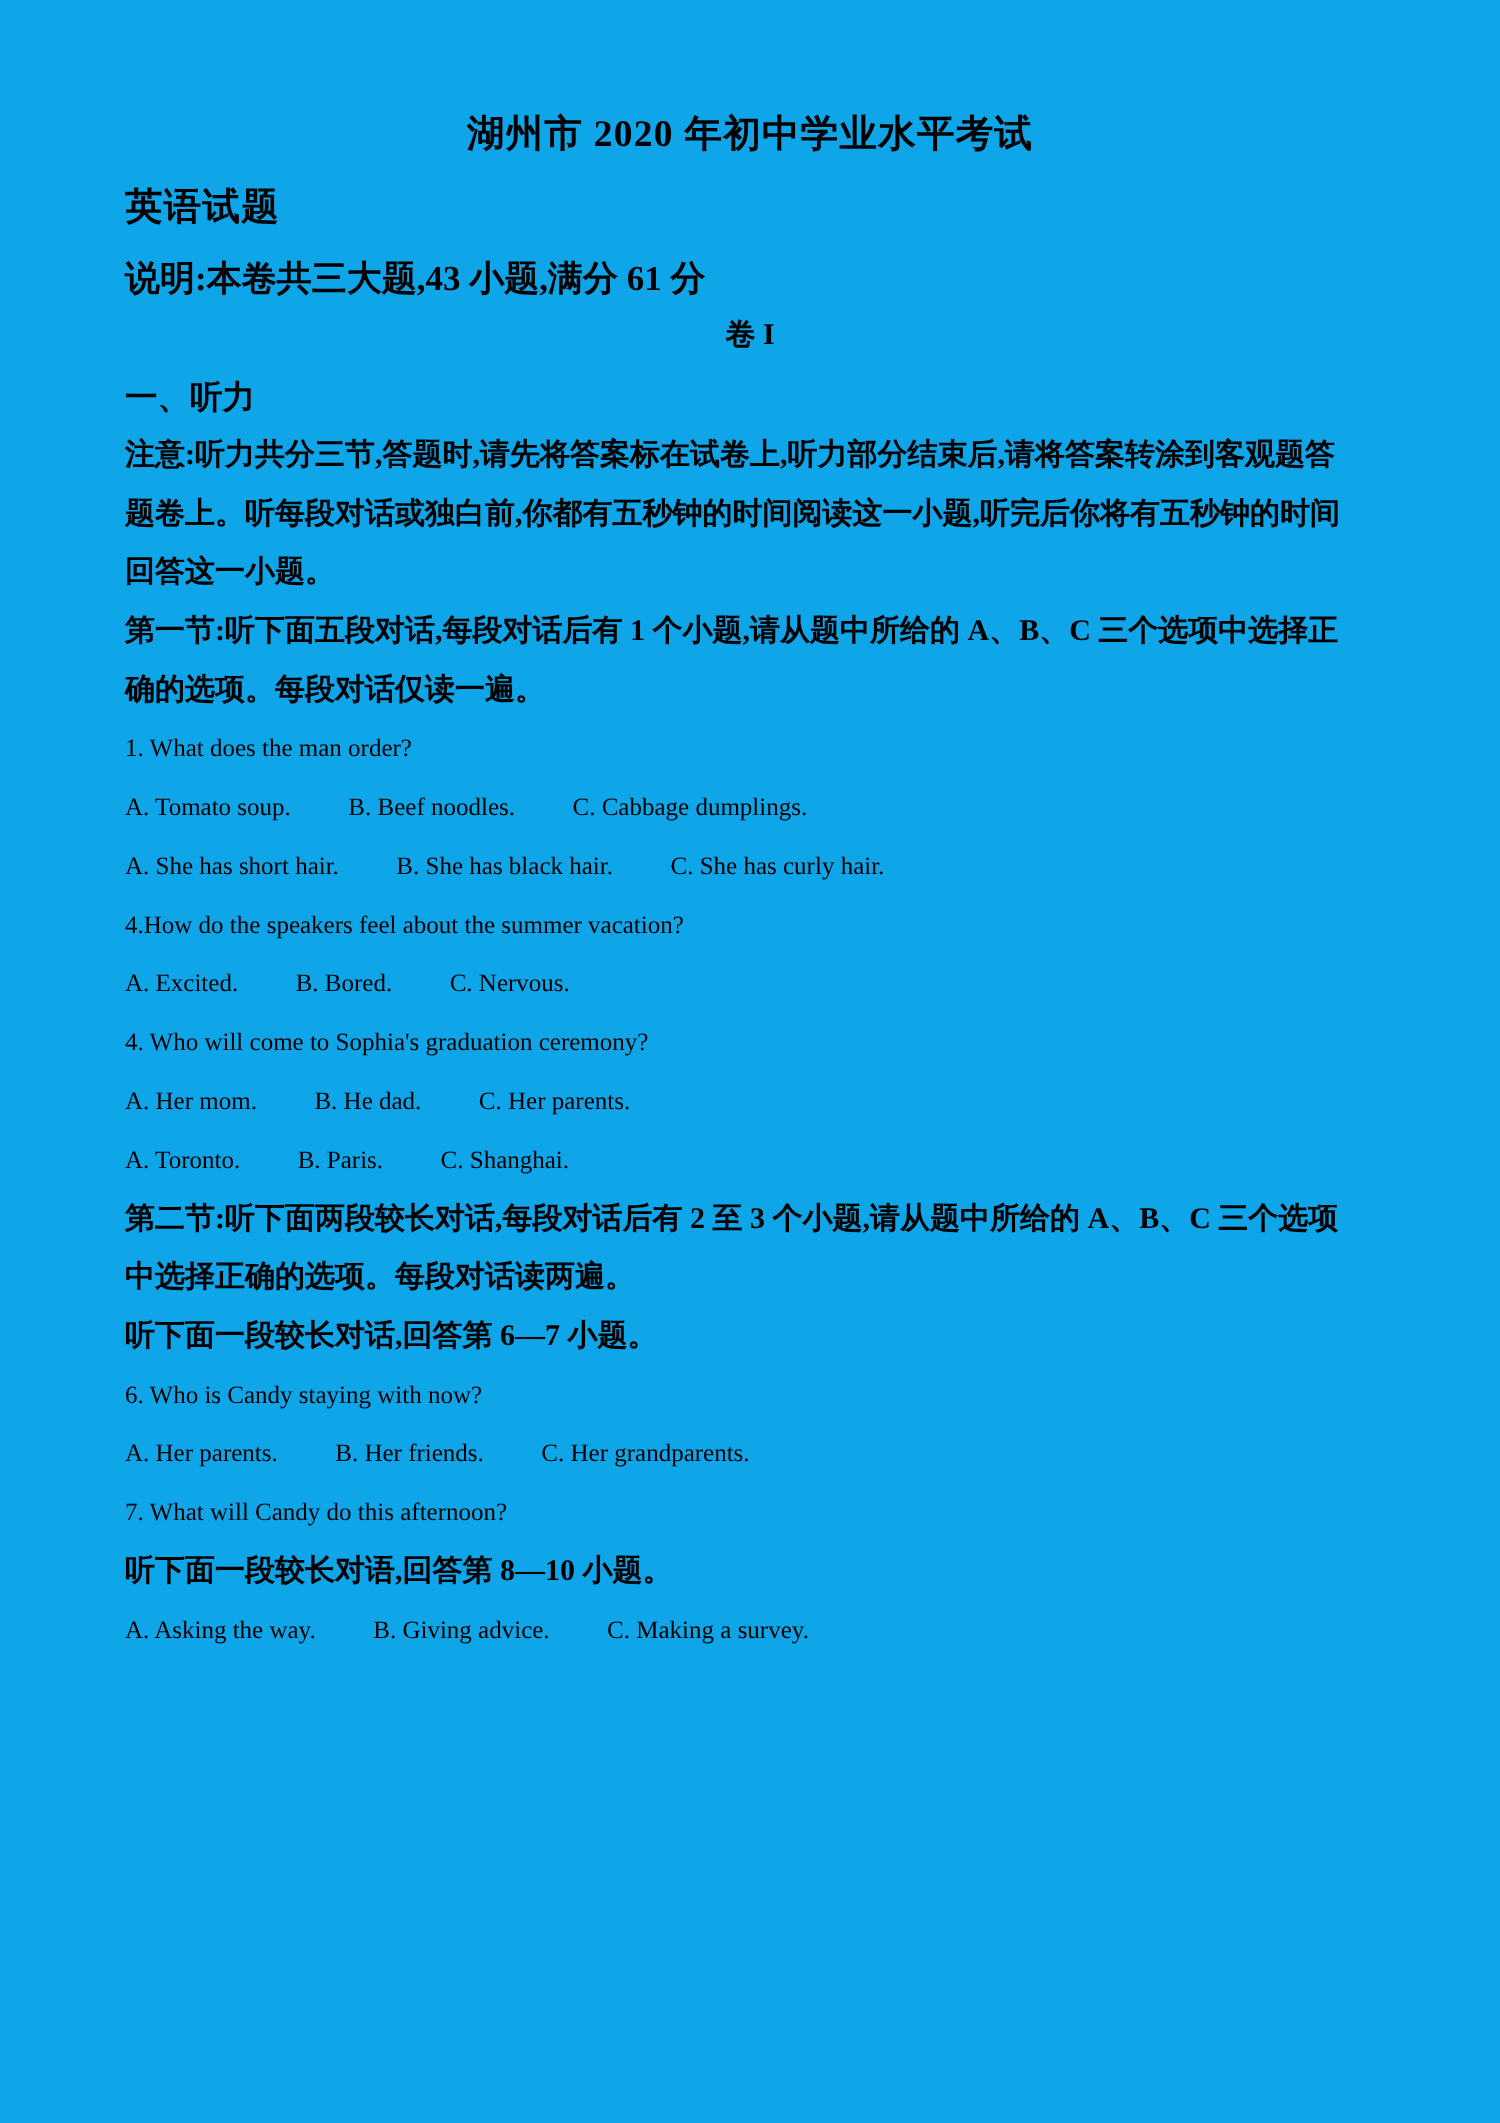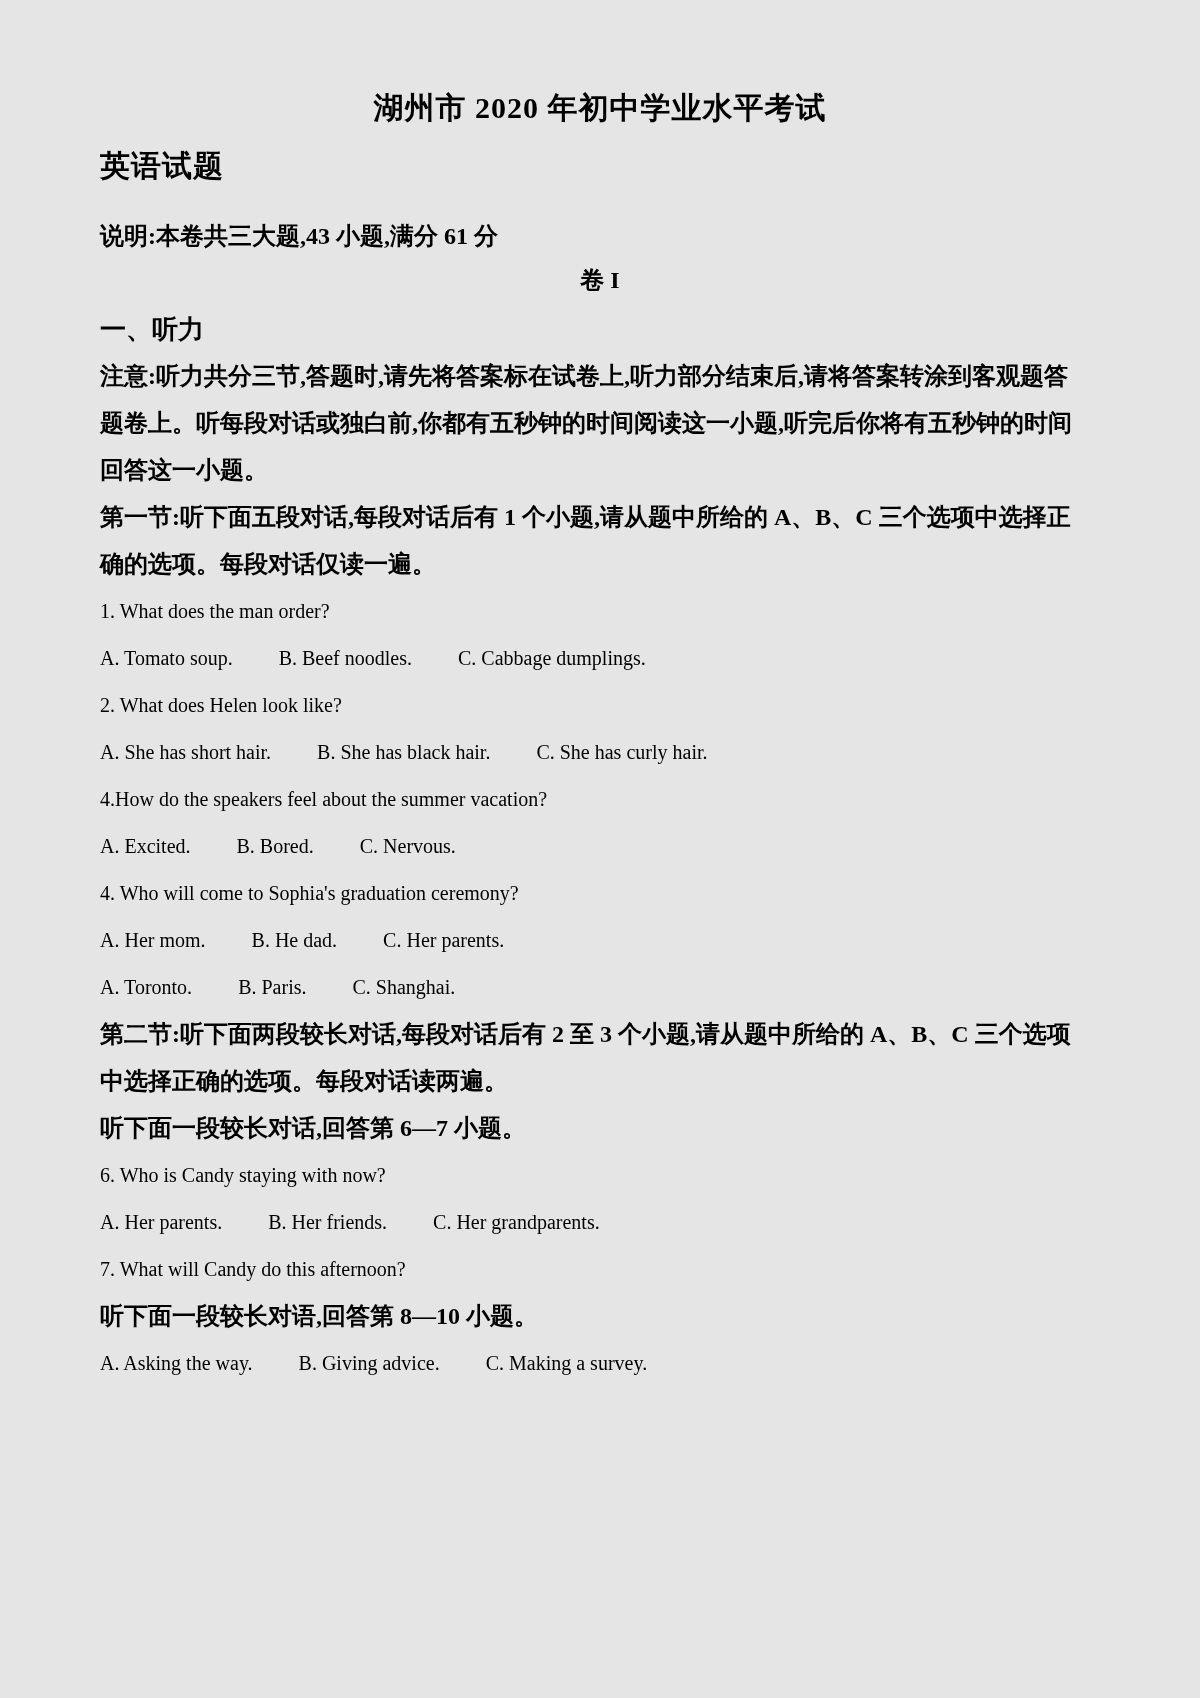--- a/index.html
+++ b/index.html
@@ -5,21 +5,21 @@
   html, body {
     margin: 0;
     padding: 0;
     background: #ffffff;
   }
   .page {
     position: relative;
     width: 1200px;
     height: 1698px;
     margin: 0 auto;
-    background: #e5e5e5;
+    background: #0ea5e9;
     color: #000000;
     font-family: "Liberation Serif", serif;
     box-sizing: border-box;
     padding: 88px 100px 0 100px;
     overflow: hidden;
   }
   .exam-title {
     margin: 0;
     text-align: center;
     font-size: 30px;
@@ -29,22 +29,22 @@
   }
   .exam-subtitle {
     margin: 18px 0 0 0;
     text-align: left;
     font-size: 30px;
     font-weight: bold;
     line-height: 40px;
     letter-spacing: 1px;
   }
   .exam-note {
-    margin: 30px 0 0 0;
-    font-size: 24px;
+    margin: 18px 0 0 0;
+    font-size: 28px;
     font-weight: bold;
     line-height: 40px;
   }
   .volume {
     margin: 4px 0 0 0;
     text-align: center;
     font-size: 24px;
     font-weight: bold;
     line-height: 40px;
   }
@@ -103,21 +103,20 @@
   <div class="q">
     <div class="en-line">1. What does the man order?</div>
     <div class="en-line opts">
       <span class="opt">A. Tomato soup.</span>
       <span class="opt">B. Beef noodles.</span>
       <span class="opt">C. Cabbage dumplings.</span>
     </div>
   </div>
 
   <div class="q">
-    <div class="en-line">2. What does Helen look like?</div>
     <div class="en-line opts">
       <span class="opt">A. She has short hair.</span>
       <span class="opt">B. She has black hair.</span>
       <span class="opt">C. She has curly hair.</span>
     </div>
   </div>
 
   <div class="q">
     <div class="en-line">4.How do the speakers feel about the summer vacation?</div>
     <div class="en-line opts">

